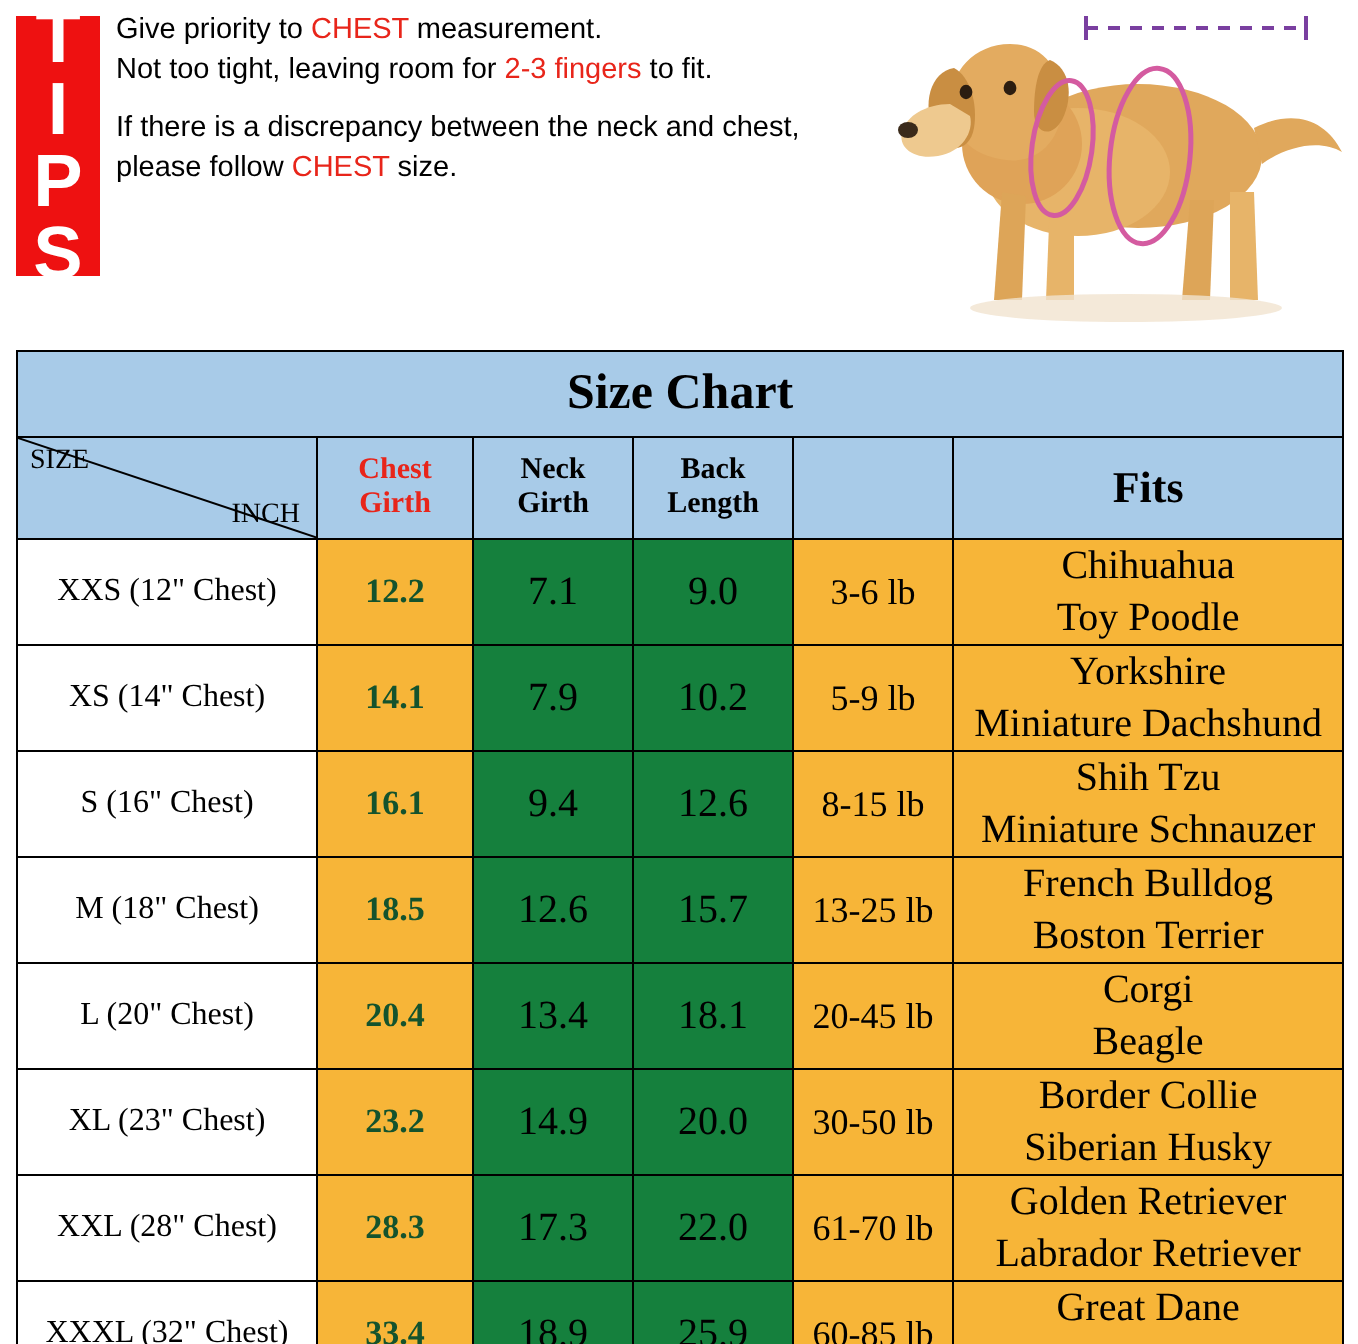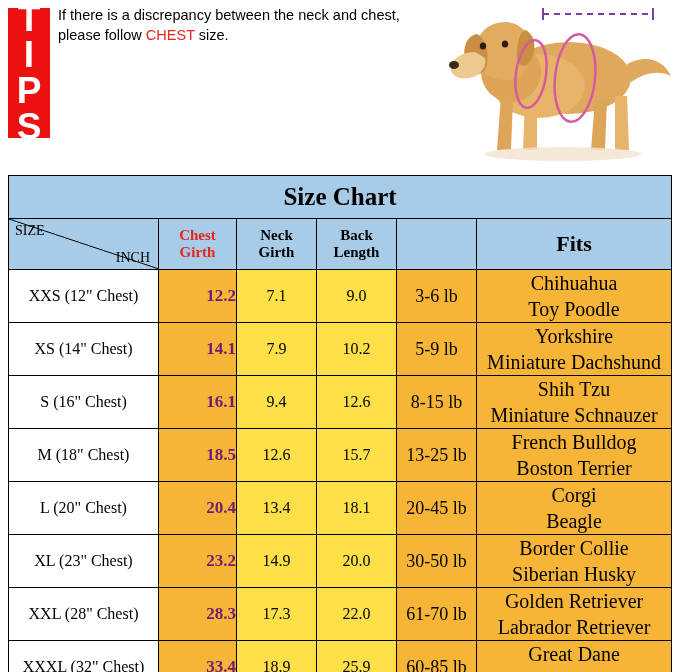--- a/index.html
+++ b/index.html
@@ -126,30 +126,30 @@
 
   .c-size {
     background: #ffffff;
     text-align: center;
     font-size: 16px;
     height: 45px;
     font-family: "Liberation Serif", serif;
   }
   .c-chest {
     background: #f7b538;
-    text-align: right;
+    text-align: center;
     font-size: 17px;
-    color: #701a75;
+    color: #14532d;
     font-weight: bold;
     font-family: "Liberation Serif", serif;
   }
   .c-num {
-    background: #fde047;
-    text-align: center;
-    font-size: 16px;
+    background: #15803d;
+    text-align: center;
+    font-size: 20px;
     font-family: "Liberation Serif", serif;
   }
   .c-weight {
     background: #f7b538;
     text-align: center;
     font-size: 18px;
     font-family: "Liberation Serif", serif;
   }
   .c-fits {
     background: #f7b538;
@@ -167,20 +167,24 @@
 <div class="tips-section">
 
   <div class="tips-badge">
     <span>T</span>
     <span>I</span>
     <span>P</span>
     <span>S</span>
   </div>
 
   <div class="tips-text" id="tips-text">
+      <div class="tips-block">
+        <div class="tips-line"><span>Give priority to </span><span class="hl-red">CHEST</span><span> measurement.</span></div>
+        <div class="tips-line"><span>Not too tight, leaving room for </span><span class="hl-red">2-3 fingers</span><span> to fit.</span></div>
+      </div>
       <div class="tips-block">
         <div class="tips-line"><span>If there is a discrepancy between the neck and chest,</span></div>
         <div class="tips-line"><span>please follow </span><span class="hl-red">CHEST</span><span> size.</span></div>
       </div>
     </div>
 
   <div class="dog-area">
     <svg class="dog-svg" width="240" height="172" viewBox="0 0 240 172" xmlns="http://www.w3.org/2000/svg">
 
       <ellipse cx="130" cy="78" rx="62" ry="36" fill="#e0a85c"></ellipse>

